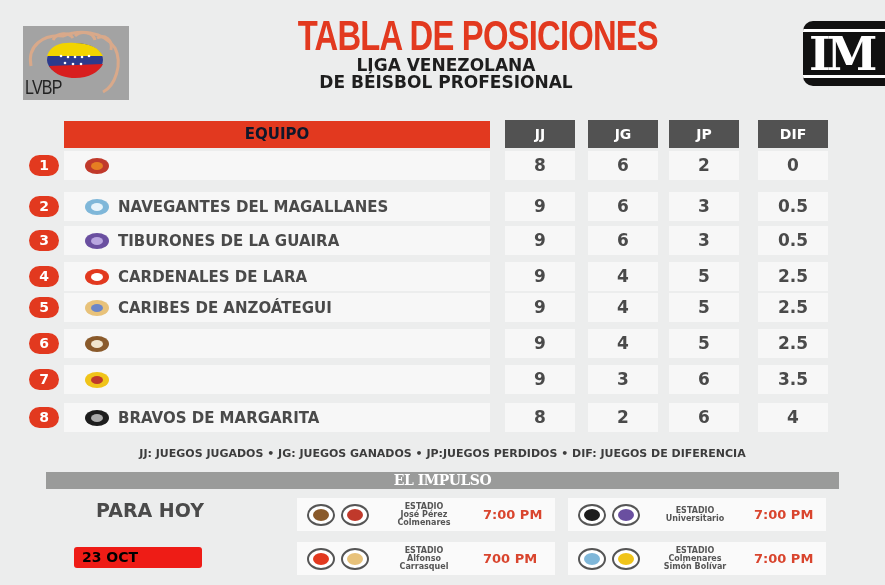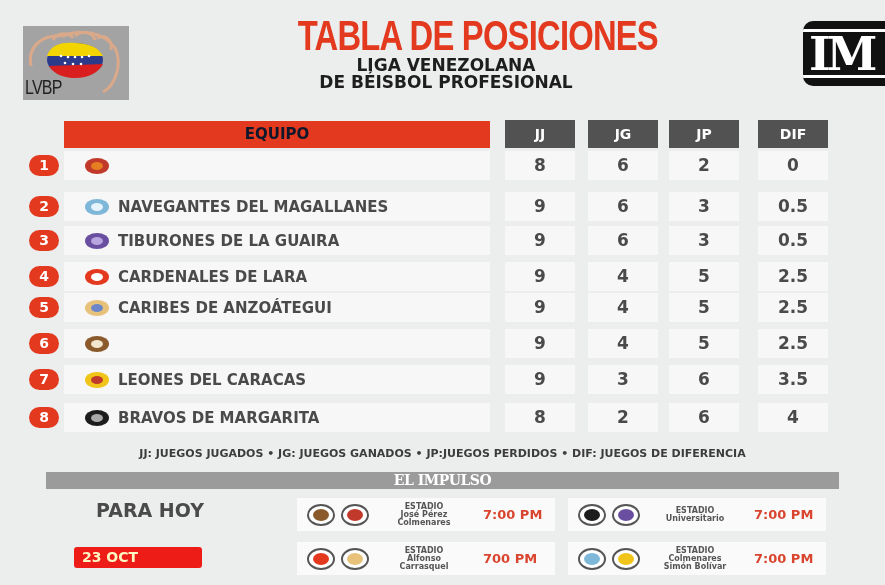--- a/index.html
+++ b/index.html
@@ -87,21 +87,21 @@
     color: #fff; text-align: center; font-family: "DejaVu Serif", serif; font-weight: bold;
     font-size: 14px; line-height: 17px; letter-spacing: -0.5px;
   }
 
   .today-title {
     left: 60px; top: 501px; width: 180px; text-align: center;
     font-weight: bold; font-size: 19px; color: #4a4a4a; line-height: 19px;
   }
   .date-badge {
     left: 74px; top: 547px; width: 128px; height: 21px; background: #ee1c16; border-radius: 3px;
-    color: #fef9c3; font-weight: bold; font-size: 14px; line-height: 21px; padding-left: 8px;
+    color: #000000; font-weight: bold; font-size: 14px; line-height: 21px; padding-left: 8px;
   }
 
   .game-card {
     height: 33px; background: #fafafa; display: flex; align-items: center; position: absolute;
   }
   .g-logos { display: flex; gap: 6px; margin-left: 10px; width: 72px; }
   .g-logo {
     width: 28px; height: 22px; border-radius: 50%; border: 2px solid #555; background: #fff; position: relative;
   }
   .g-logo .in { position: absolute; left: 4px; top: 3px; width: 16px; height: 12px; border-radius: 50%; }
@@ -221,21 +221,20 @@
     <div class="abs cell" style="top: 329px; left: 505px;">9</div>
     <div class="abs cell" style="top: 329px; left: 588px;">4</div>
     <div class="abs cell" style="top: 329px; left: 669px;">5</div>
     <div class="abs cell" style="top: 329px; left: 758px;">2.5</div>
     <div class="abs rank" style="top: 369px;">7</div>
     <div class="abs row-team" style="top: 365px;">
       <span class="team-icon">
       <span style="position:absolute;left:1px;top:2px;width:24px;height:16px;border-radius:50%;background:#f0c419;"></span>
       <span style="position:absolute;left:7px;top:6px;width:12px;height:8px;border-radius:50%;background:#c0392b;"></span>
     </span>
-    <span class="team-name">LEONES DEL CARACAS</span>
     </div>
     <div class="abs cell" style="top: 365px; left: 505px;">9</div>
     <div class="abs cell" style="top: 365px; left: 588px;">3</div>
     <div class="abs cell" style="top: 365px; left: 669px;">6</div>
     <div class="abs cell" style="top: 365px; left: 758px;">3.5</div>
     <div class="abs rank" style="top: 407px;">8</div>
     <div class="abs row-team" style="top: 403px;">
       <span class="team-icon">
       <span style="position:absolute;left:1px;top:2px;width:24px;height:16px;border-radius:50%;background:#1d1d1d;"></span>
       <span style="position:absolute;left:7px;top:6px;width:12px;height:8px;border-radius:50%;background:#aaaaaa;"></span>

